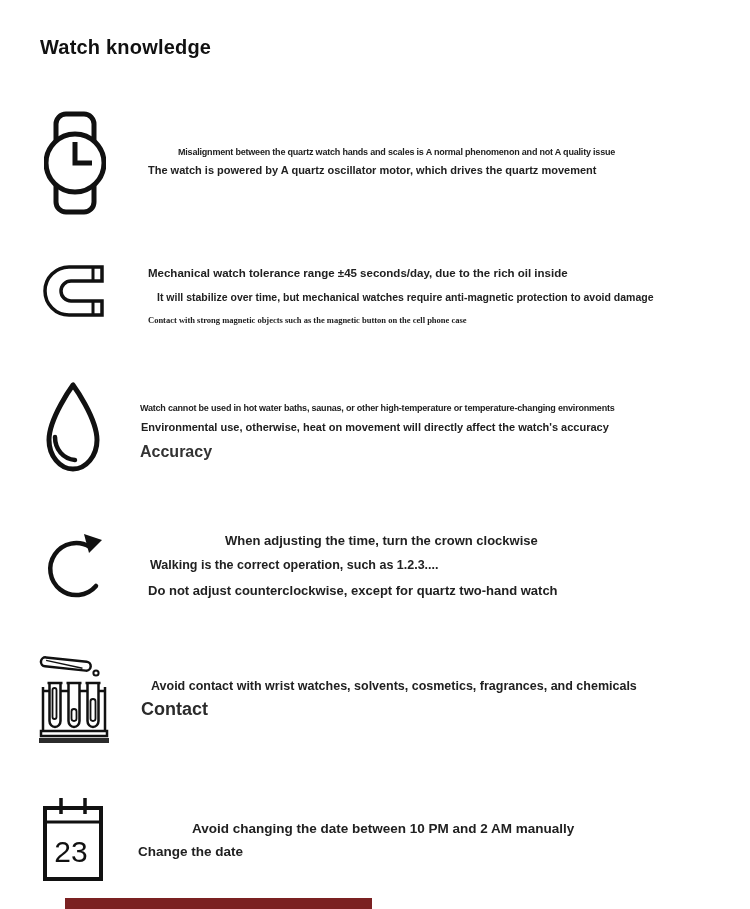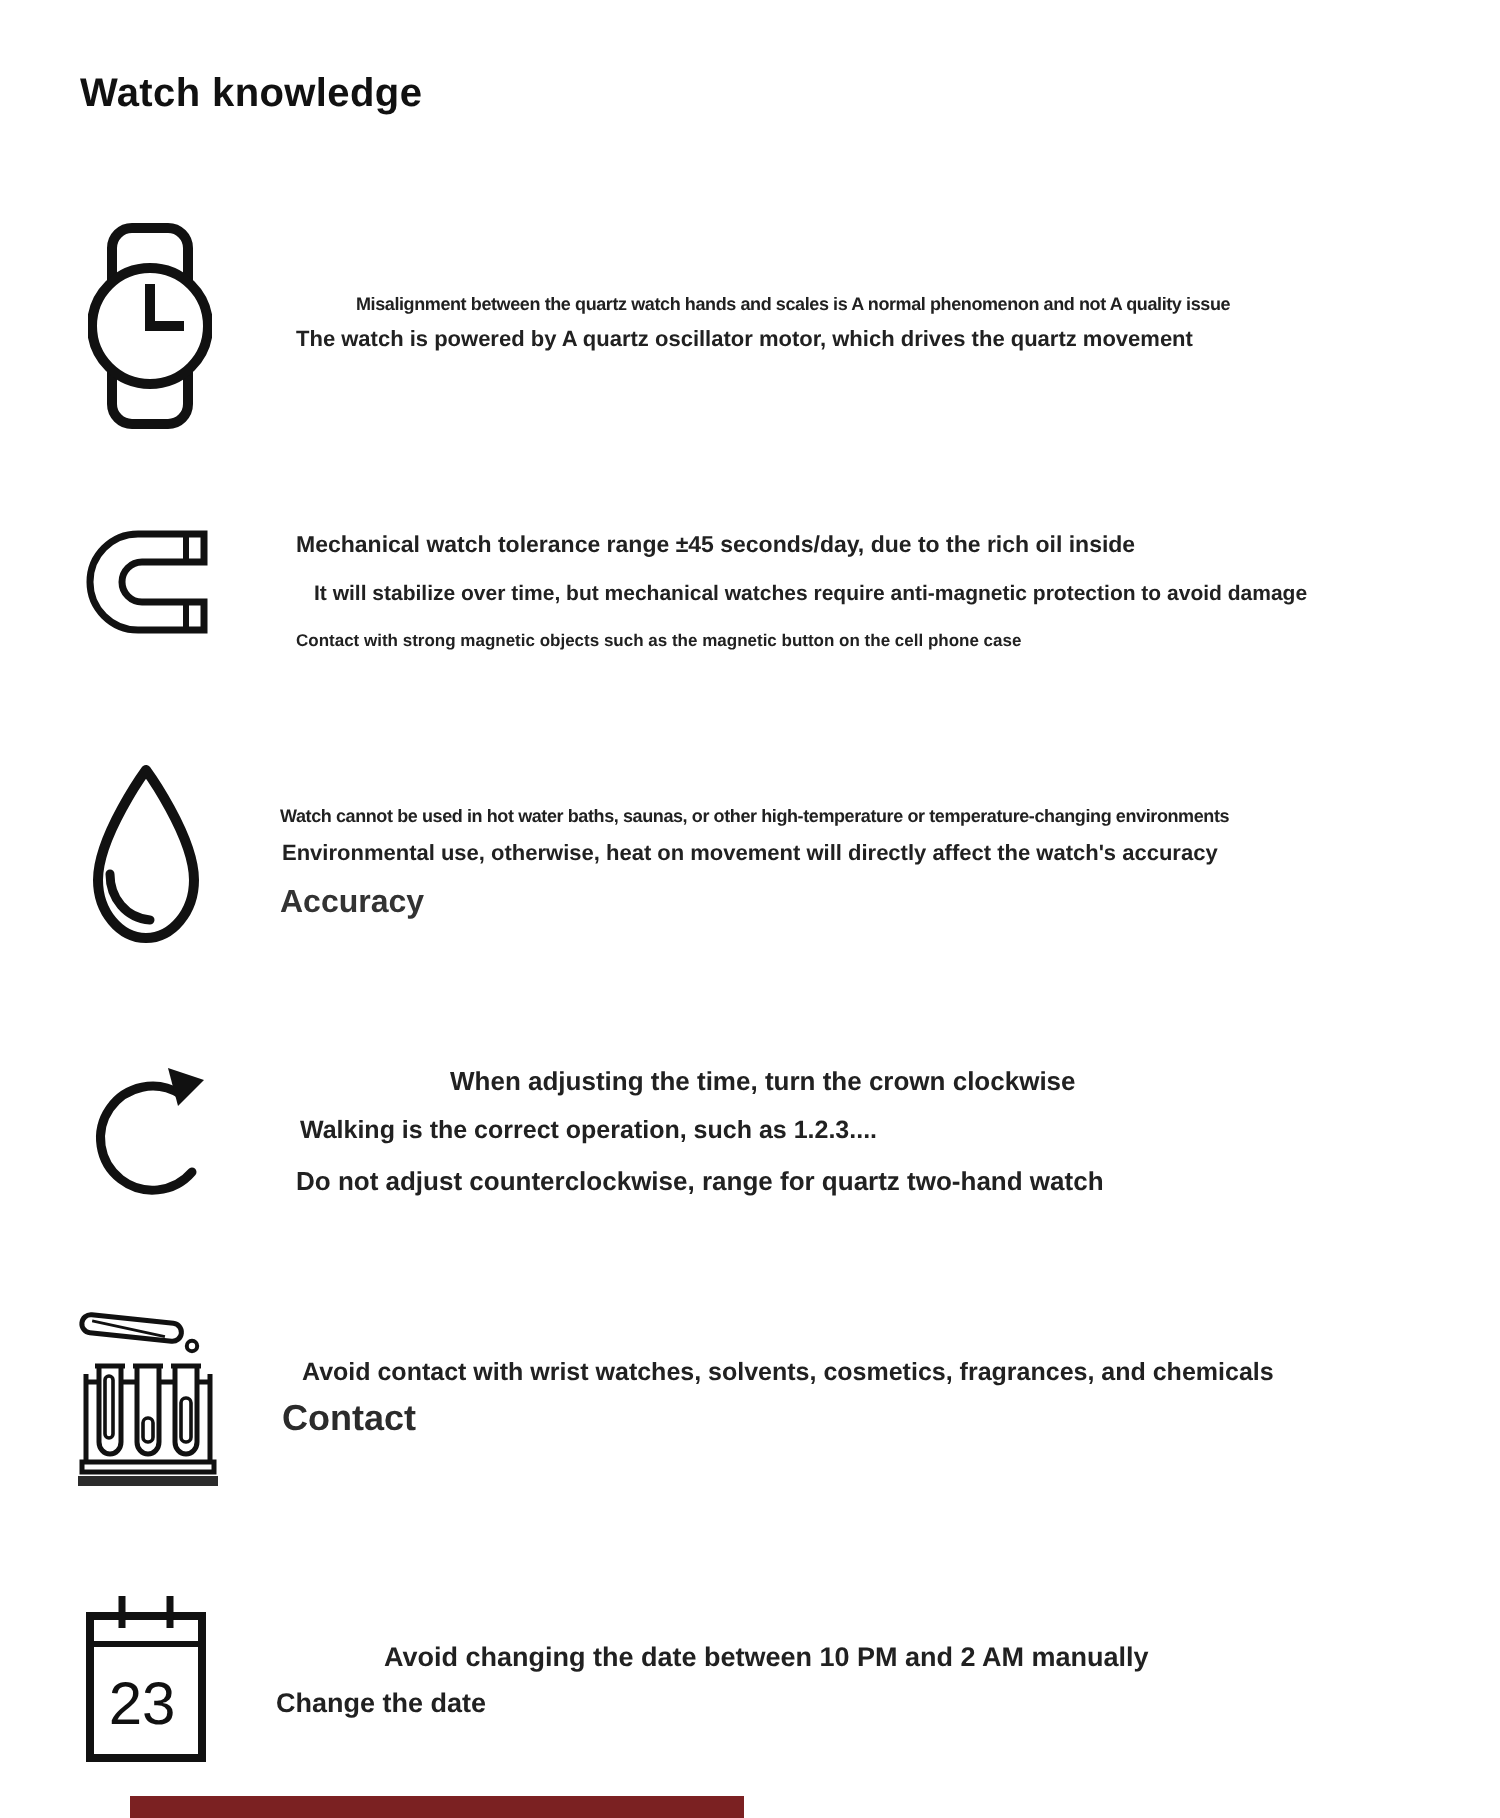--- a/index.html
+++ b/index.html
@@ -47,41 +47,41 @@
   <div class="line" style="left:148px;top:164px;font-size:11px;">The watch is powered by A quartz oscillator motor, which drives the quartz movement</div>
 
   <div class="icon" style="left:42px;top:264px;">
     <svg width="64" height="56" viewBox="0 0 64 56" fill="none" stroke="#111" stroke-width="3.5">
       <path d="M60,3 L27,3 A24,24 0 0 0 27,51 L60,51 L60,37 L29,37 A10,10 0 0 1 29,17 L60,17 Z" fill="#ffffff"></path>
       <path d="M51,3 L51,17 M51,37 L51,51" stroke-width="3"></path>
     </svg>
   </div>
   <div class="line" style="left:148px;top:267px;font-size:11.5px;">Mechanical watch tolerance range ±45 seconds/day, due to the rich oil inside</div>
   <div class="line" style="left:157px;top:291px;font-size:10.5px;">It will stabilize over time, but mechanical watches require anti-magnetic protection to avoid damage</div>
-  <div class="line" style="left:148px;top:315px;font-size:8.5px;">Contact with strong magnetic objects such as the magnetic button on the cell phone case</div>
+  <div class="line" style="left:148px;top:315px;font-size:8.5px;font-family:Liberation Serif, serif;">Contact with strong magnetic objects such as the magnetic button on the cell phone case</div>
 
   <div class="icon" style="left:40px;top:380px;">
     <svg width="66" height="96" viewBox="0 0 66 96" fill="none" stroke="#111" stroke-width="5" stroke-linejoin="round">
       <path d="M33,5 C33,5 9,38 9,60 C9,76 20,89 33,89 C46,89 57,76 57,60 C57,38 33,5 33,5 Z"></path>
       <path d="M15,57 C15,69 23,79 35,80" stroke-width="4.5" stroke-linecap="round"></path>
     </svg>
   </div>
   <div class="line tight" style="left:140px;top:403px;font-size:9px;">Watch cannot be used in hot water baths, saunas, or other high-temperature or temperature-changing environments</div>
   <div class="line" style="left:141px;top:421px;font-size:11px;">Environmental use, otherwise, heat on movement will directly affect the watch's accuracy</div>
   <div class="line" style="left:140px;top:443px;font-size:16px;color:#333;">Accuracy</div>
 
   <div class="icon" style="left:44px;top:527px;">
     <svg width="66" height="84" viewBox="0 0 66 84" fill="none" stroke="#111" stroke-width="4.5">
       <path d="M52,59 A26,26 0 1 1 46,20" stroke-linecap="round"></path>
       <polygon points="40,7 58,13 45,26" fill="#111" stroke="none"></polygon>
     </svg>
   </div>
   <div class="line" style="left:225px;top:533px;font-size:13px;">When adjusting the time, turn the crown clockwise</div>
   <div class="line" style="left:150px;top:558px;font-size:12.5px;">Walking is the correct operation, such as 1.2.3....</div>
-  <div class="line" style="left:148px;top:583px;font-size:13px;">Do not adjust counterclockwise, range for quartz two-hand watch</div>
+  <div class="line" style="left:148px;top:583px;font-size:13px;">Do not adjust counterclockwise, except for quartz two-hand watch</div>
 
   <div class="icon" style="left:38px;top:645px;">
     <svg width="72" height="100" viewBox="0 0 72 100" fill="none" stroke="#111" stroke-width="2.5">
       <g transform="rotate(6 4 16)">
         <rect x="3" y="12" width="50" height="9" rx="4.5" fill="#ffffff"></rect>
         <path d="M8,15 L45,19" stroke-width="1.4"></path>
       </g>
       <circle cx="58" cy="28" r="2.6" stroke-width="2" fill="#ffffff"></circle>
       <path d="M5,42 L5,88 M67,42 L67,88 M5,46 L67,46"></path>
       <path d="M11.5,38 L11.5,76 A5.5,6 0 0 0 22.5,76 L22.5,38" fill="#ffffff"></path>

